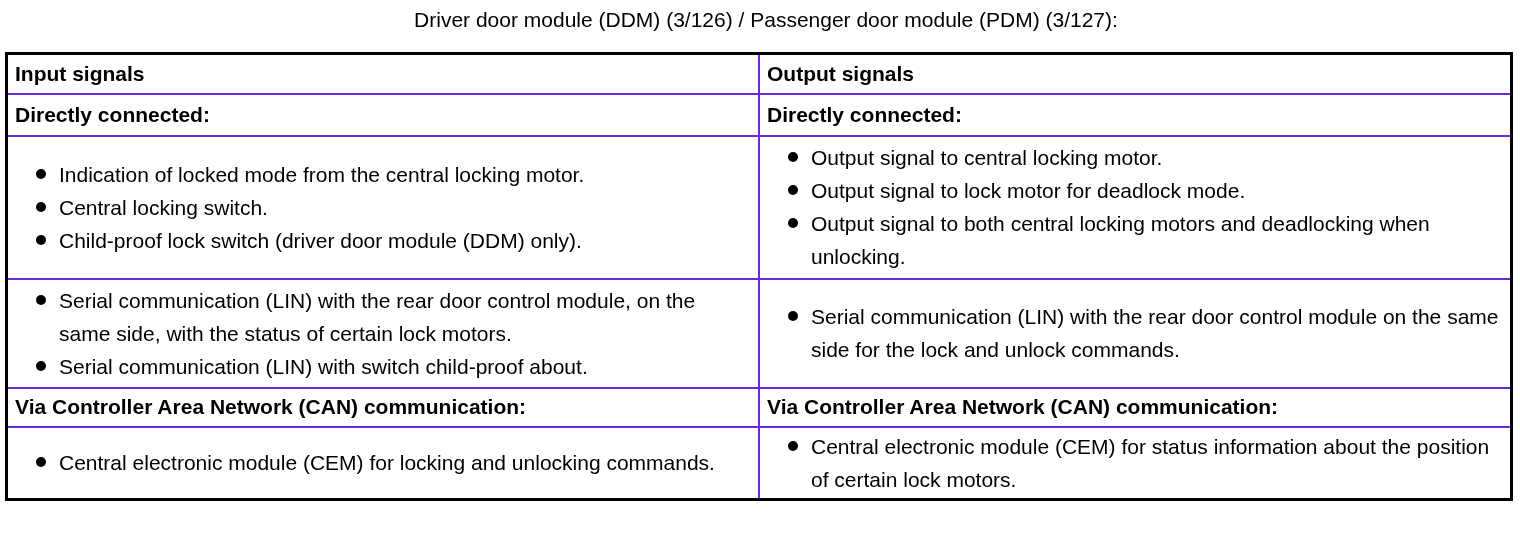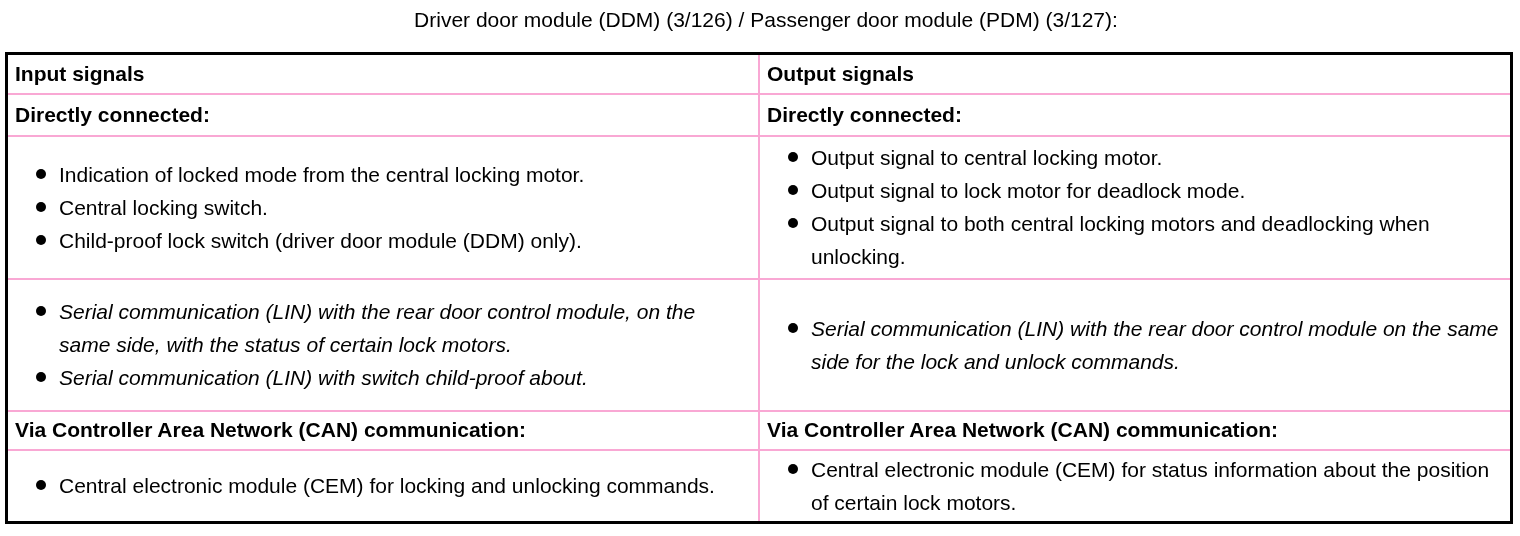--- a/index.html
+++ b/index.html
@@ -27,21 +27,21 @@
   table.signals {
     position: absolute;
     left: 5px;
     top: 45px;
     width: 1508px;
     border-collapse: collapse;
     table-layout: fixed;
     border: 3px solid #000000;
   }
   table.signals td {
-    border: 2px solid #f9a8d4;
+    border: 2px solid #6d28d9;
     font-size: 21px;
     vertical-align: middle;
     overflow: hidden;
   }
   td.hdr {
     font-weight: bold;
     padding: 0 8px 0 7px;
     line-height: 26px;
   }
   td.bullets-cell {
@@ -60,21 +60,21 @@
     background: #000000;
     margin: 11px 13px 0 0;
   }
   .bullet-text {
     flex: 1 1 auto;
   }
   tr.r-head   { height: 40px; }
   tr.r-sub1   { height: 42px; padding-left: 40px; }
   tr.r-list1  { height: 143px; margin-left: 40px; }
   tr.r-sub2   { height: 41px; }
-  tr.r-list2  { height: 132px; font-style: italic; }
+  tr.r-list2  { height: 109px; }
   tr.r-sub3   { height: 39px; margin-left: 15px; }
   tr.r-list3  { height: 69px; }
 </style>
 </head>
 <body>
 
 <div class="page">
 
   <div class="doc-title">Driver door module (DDM) (3/126) / Passenger door module (PDM) (3/127):</div>
 

